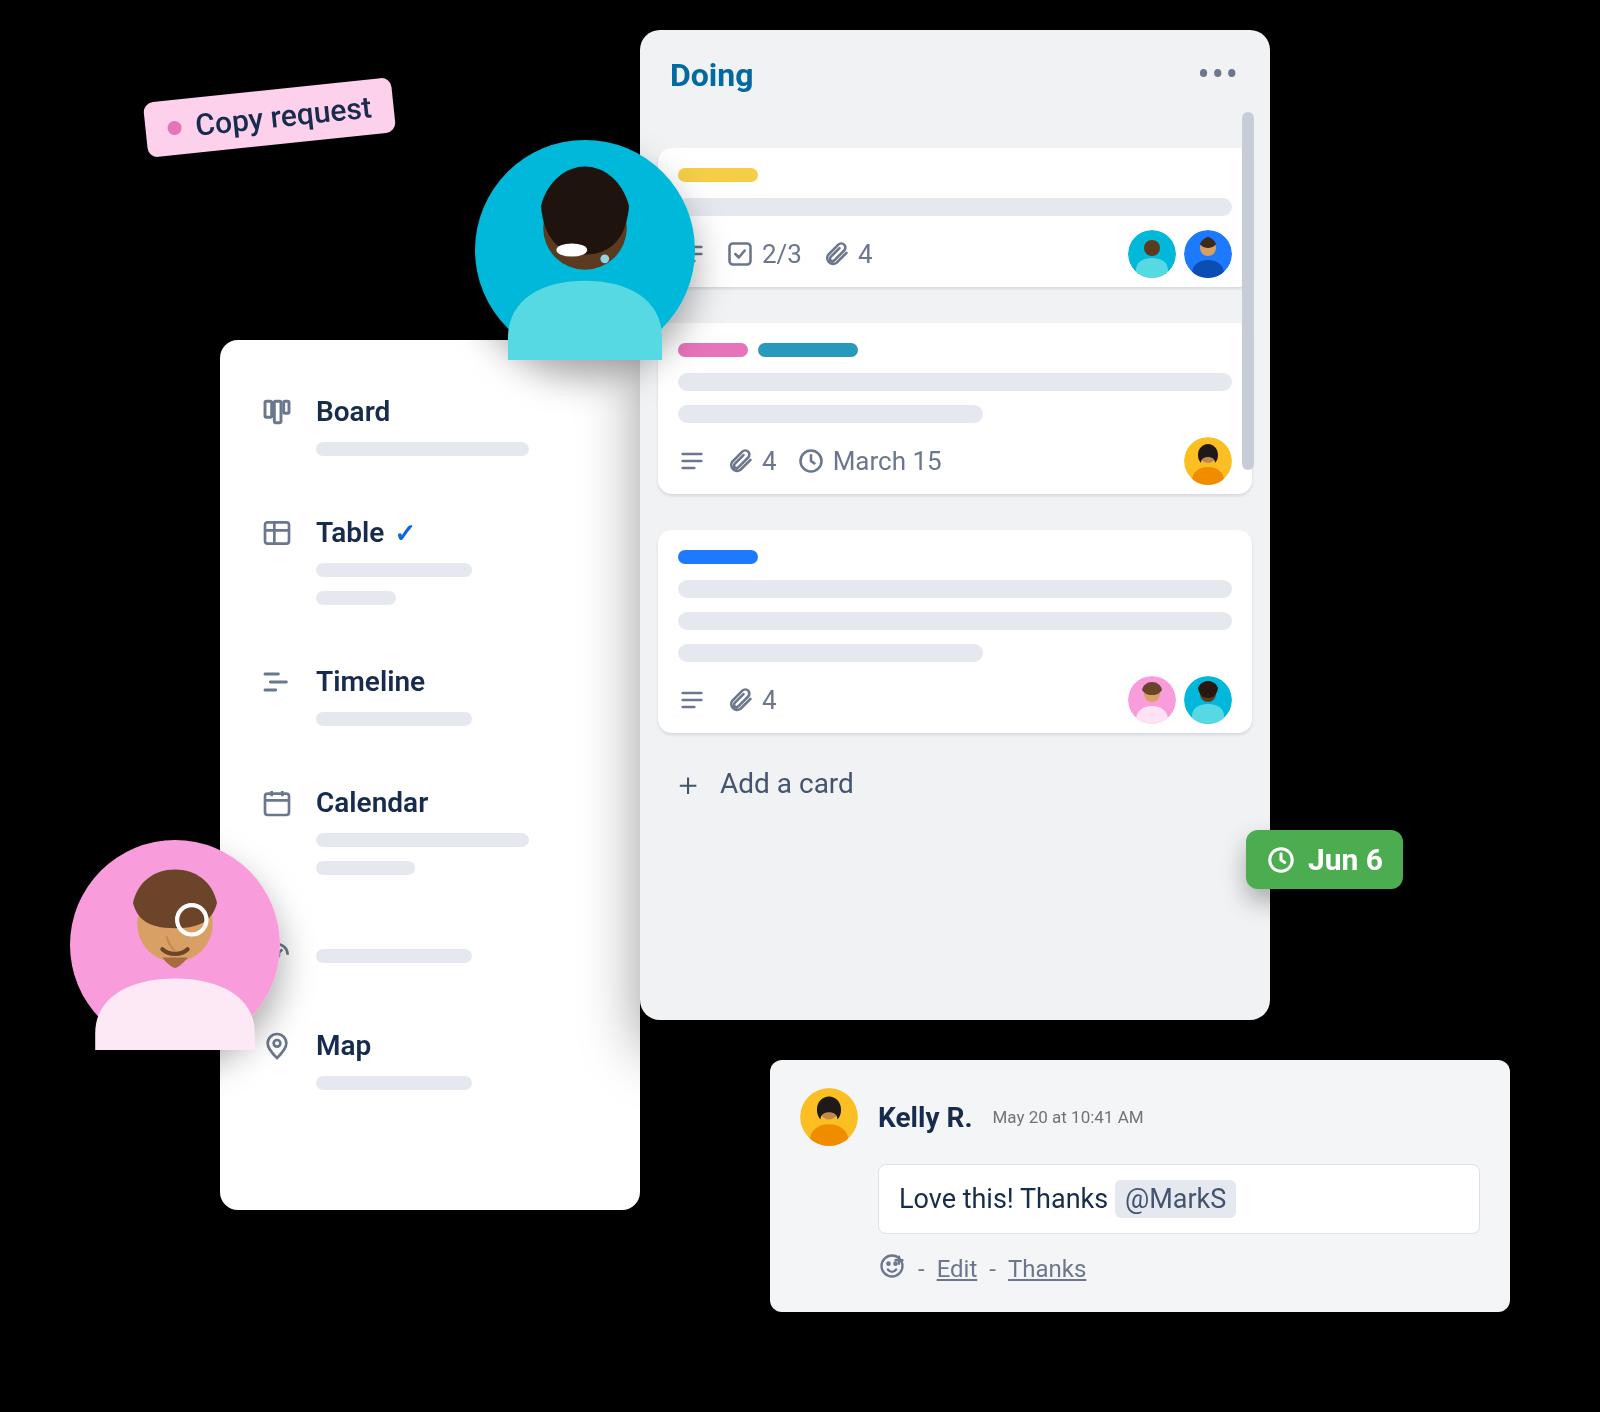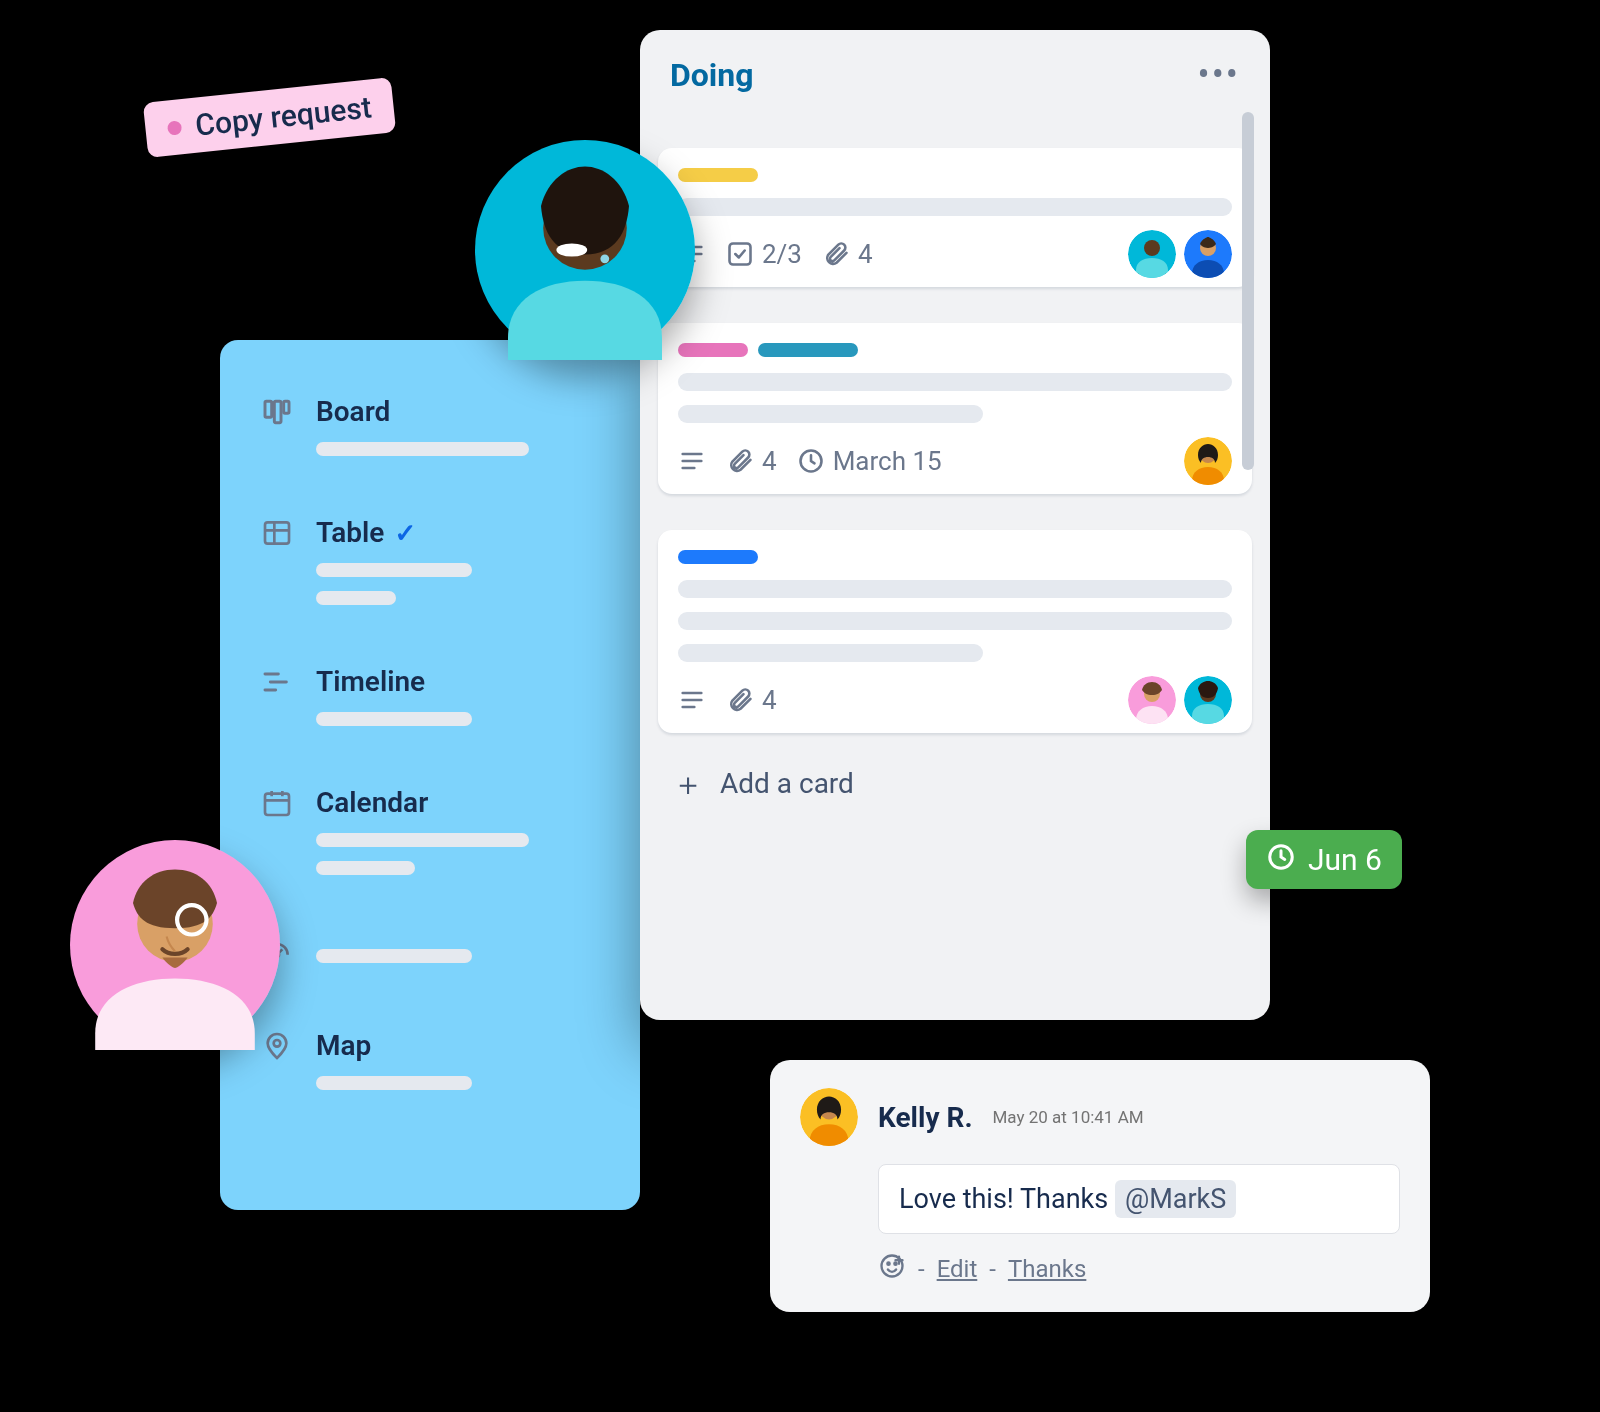--- a/index.html
+++ b/index.html
@@ -29,21 +29,21 @@
   .copy-request .dot {
     width: 14px; height: 14px; border-radius: 50%;
     background: #E774BB;
   }
 
   
   .views-panel {
     position: absolute;
     top: 340px; left: 220px;
     width: 420px; height: 870px;
-    background: #7dd3fc;
+    background: #ffffff;
     border-radius: 18px;
     box-shadow: 0 30px 60px rgba(0,0,0,.35);
     padding: 55px 40px 40px 40px;
   }
   .view-item { display: flex; align-items: flex-start; gap: 22px; margin-bottom: 60px; cursor: pointer; }
   .view-item .vicon { width: 34px; height: 34px; flex: none; color: #6B778C; display:flex; align-items:center; justify-content:center; }
   .view-item .vicon svg { width: 32px; height: 32px; }
   .view-item .vbody { flex: 1; }
   .view-item .vlabel { font-size: 28px; font-weight: 600; color: #172B4D; display:flex; align-items:center; gap:10px;}
   .view-item .check { color:#0C66E4; font-size:26px; }
@@ -94,31 +94,31 @@
   .avatars{display:flex; gap:8px;}
   .avatar{width:48px;height:48px;border-radius:50%; display:flex; align-items:center; justify-content:center; overflow:hidden; flex:none;}
   .avatar svg{width:100%;height:100%;}
 
   .add-card{display:flex; align-items:center; gap:16px; color:#44546F; font-size:28px; padding:16px 14px; cursor:pointer;}
   .add-card .plus{font-size:32px; line-height:20px;}
 
   
   .due-badge{
     position:absolute; top:830px; left:1246px;
-    background:#4BAD4F; color:#fff; font-size:30px; font-weight:400;
+    background:#4BAD4F; color:#fff; font-size:30px; font-weight:700;
     padding:12px 20px; border-radius:12px;
-    display:flex; align-items:flex-start; gap:12px;
+    display:flex; align-items:center; gap:12px;
     box-shadow:0 12px 24px rgba(0,0,0,.3);
   }
   .due-badge svg{width:30px;height:30px;}
 
   
   .comment{
     position:absolute; top:1060px; left:770px;
-    width:660px; background:#F4F5F7; border-radius:20px;
+    width:740px; background:#F4F5F7; border-radius:12px;
     box-shadow:0 30px 60px rgba(0,0,0,.35);
     padding:28px 30px 26px 30px;
   }
   .comment-head{display:flex; align-items:center; gap:20px;}
   .comment-author{font-size:28px; font-weight:700; color:#172B4D;}
   .comment-time{font-size:17px; color:#737373;}
   .comment-body{ margin-top:18px; margin-left:78px; background:#fff; border:1px solid #DFE1E6; border-radius:8px; padding:18px 20px; font-size:27px; color:#172B4D;}
   .mention{background:#E5E9EF; color:#44546F; padding:3px 10px; border-radius:6px;}
   .comment-actions{margin-top:18px; margin-left:78px; display:flex; align-items:center; gap:12px; color:#6B778C; font-size:24px;}
   .comment-actions .alink{text-decoration:underline; cursor:pointer;}

